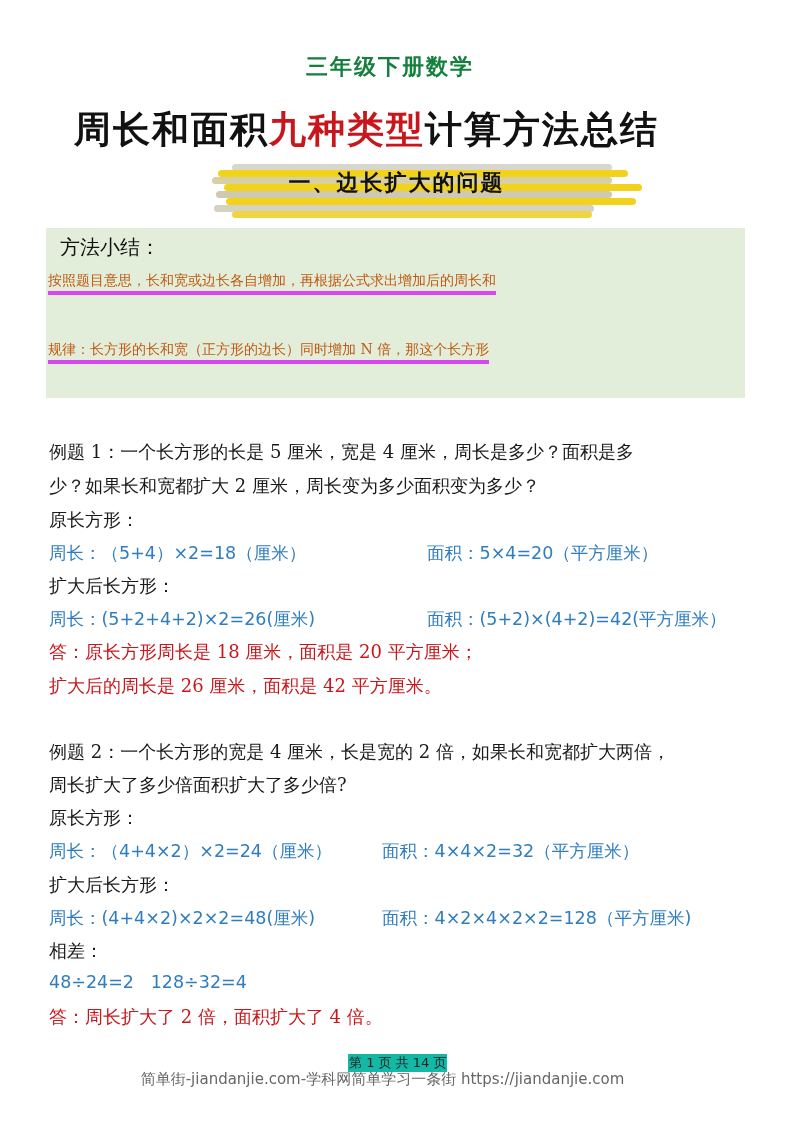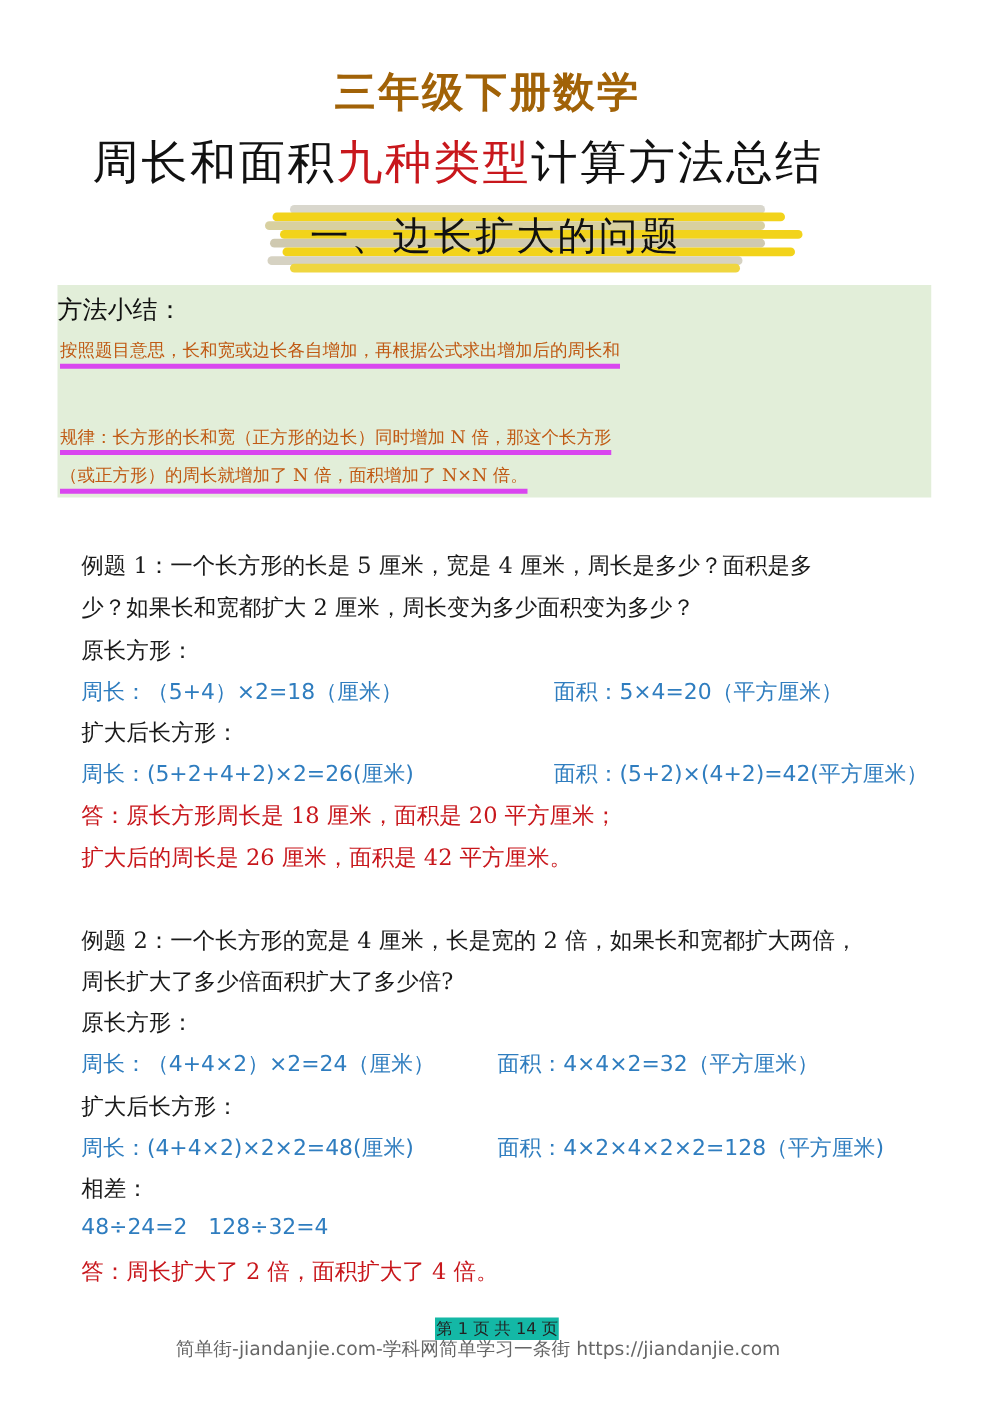--- a/index.html
+++ b/index.html
@@ -1,32 +1,32 @@
 <!DOCTYPE html>
 <html><head>
 <meta charset="utf-8">
 <style>
   html, body { margin: 0; padding: 0; background: #ffffff; }
   body { width: 793px; height: 1122px; position: relative; overflow: hidden;
          font-family: "DejaVu Serif", "Liberation Serif", serif; color: #1a1a1a; }
   .title1 { position: absolute; top: 52px; left: 0; width: 780px; text-align: center;
-            font-size: 33px; font-weight: bold; letter-spacing: 2px; color: #a16207; }
+            font-size: 22px; font-weight: bold; letter-spacing: 2px; color: #15803d; }
   .title2 { position: absolute; top: 105px; left: 0; width: 733px; text-align: center;
-            font-size: 37px; font-weight: normal; letter-spacing: 2px; color: #111; }
+            font-size: 37px; font-weight: bold; letter-spacing: 2px; color: #111; }
   .title2 .hl { color: #c8171c; }
   .brush { position: absolute; top: 162px; left: 212px; width: 430px; height: 56px; }
   .brush .stroke { position: absolute; height: 7px; border-radius: 4px; }
   .section-title { position: absolute; top: 168px; left: 0; width: 793px; text-align: center;
-            font-size: 31px; font-weight: normal; color: #111; letter-spacing: 2px; }
+            font-size: 22px; font-weight: bold; color: #111; letter-spacing: 2px; }
   .summary { position: absolute; top: 228px; left: 46px; width: 699px; height: 170px;
              background: #e2eed9; }
-  .summary .head { position: absolute; top: 6px; left: 0; font-size: 20px; color: #111; }
+  .summary .head { position: absolute; top: 6px; left: 14px; font-size: 20px; color: #111; }
   .summary .line { position: absolute; left: 2px; font-size: 14px; color: #c05a14;
                    border-bottom: 4px solid #d946ef; padding-bottom: 1px; white-space: nowrap; }
-  .p { position: absolute; left: 49px; font-size: 18px; white-space: nowrap; color: #1a1a1a; margin-left: 16px; }
+  .p { position: absolute; left: 49px; font-size: 18px; white-space: nowrap; color: #1a1a1a; }
   .blue { color: #2f7dbf; font-family: "DejaVu Sans", "Liberation Sans", sans-serif; font-size: 17.5px; }
   .red { color: #c8171c; }
   .footer-page { position: absolute; top: 1054px; left: 348px; background: #14b8a6;
                  font-family: "DejaVu Sans", sans-serif; font-size: 13px; color: #222; padding: 0 1px; }
   .footer-site { position: absolute; top: 1070px; left: 0; width: 765px; text-align: center;
                  font-family: "DejaVu Sans", sans-serif; font-size: 15px; color: #666; }
 </style>
 </head>
 <body>
 
@@ -42,21 +42,20 @@
   <div class="stroke" style="top:36px;left:14px;width:410px;background:#f2d31b"></div>
   <div class="stroke" style="top:43px;left:2px;width:380px;background:#d6d2c2"></div>
   <div class="stroke" style="top:49px;left:20px;width:360px;background:#efd640"></div>
 </div>
 <div class="section-title">一、边长扩大的问题</div>
 
 <div class="summary">
   <div class="head">方法小结：</div>
   <div class="line" style="top:44px">按照题目意思，长和宽或边长各自增加，再根据公式求出增加后的周长和</div>
   <div class="line" style="top:113px">规律：长方形的长和宽（正方形的边长）同时增加 N 倍，那这个长方形</div>
-  <div class="line" style="top:144px">（或正方形）的周长就增加了 N 倍，面积增加了 N×N 倍。</div>
 </div>
 
 <div class="p" style="top:440px">例题 1：一个长方形的长是 5 厘米，宽是 4 厘米，周长是多少？面积是多</div>
 <div class="p" style="top:474px">少？如果长和宽都扩大 2 厘米，周长变为多少面积变为多少？</div>
 <div class="p" style="top:508px">原长方形：</div>
 <div class="p blue" style="top:541px">周长：（5+4）×2=18（厘米）</div>
 <div class="p blue" style="top:541px;left:427px">面积：5×4=20（平方厘米）</div>
 <div class="p" style="top:574px">扩大后长方形：</div>
 <div class="p blue" style="top:607px">周长：(5+2+4+2)×2=26(厘米)</div>
 <div class="p blue" style="top:607px;left:427px">面积：(5+2)×(4+2)=42(平方厘米）</div>

